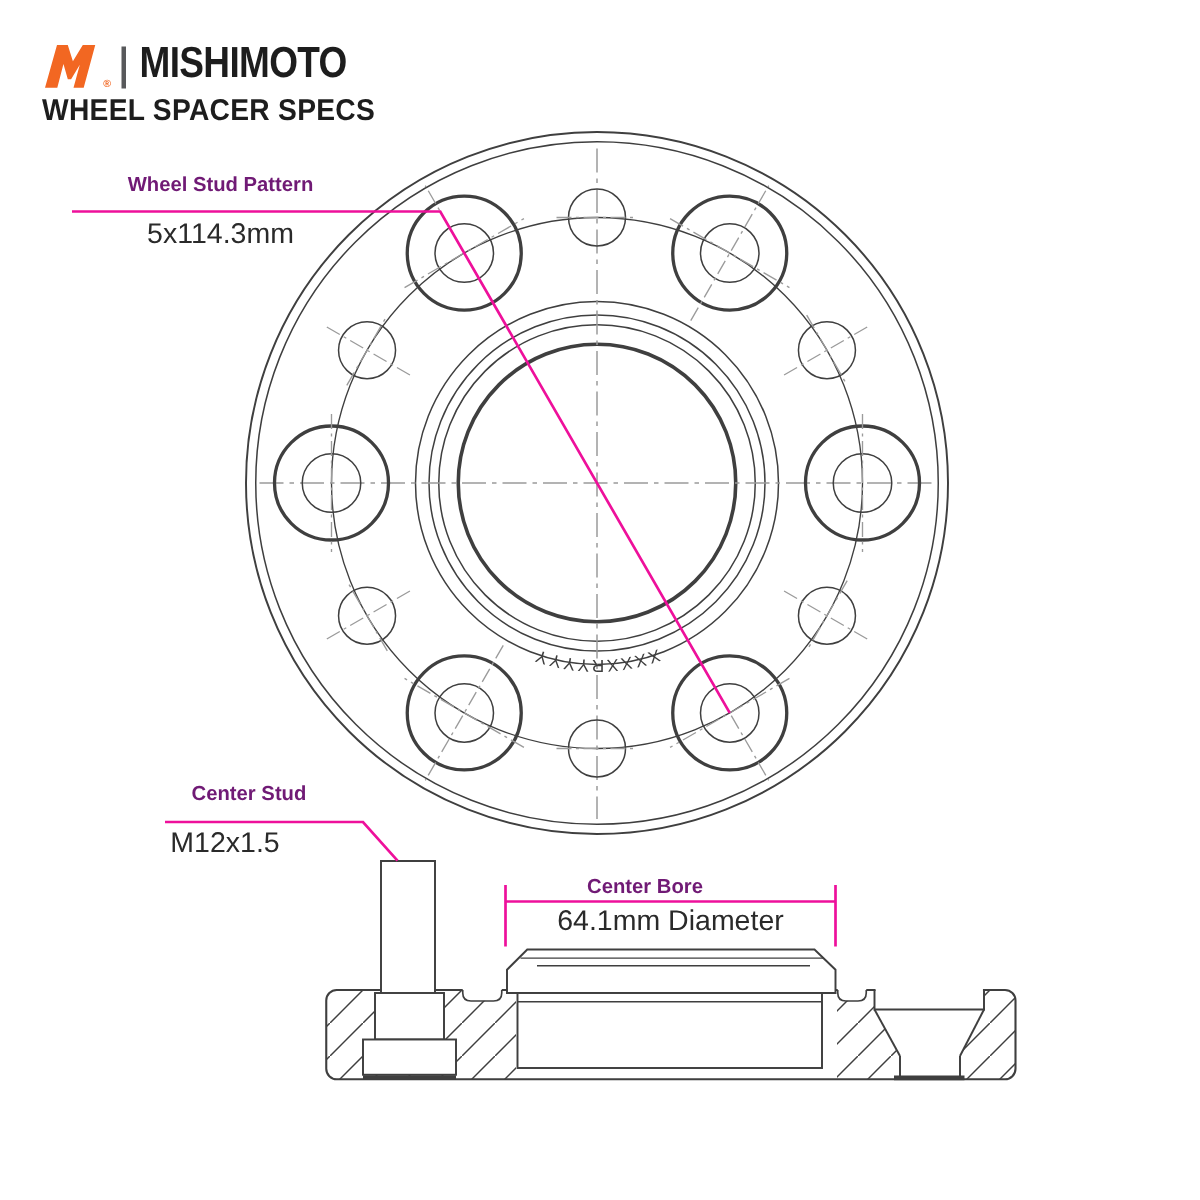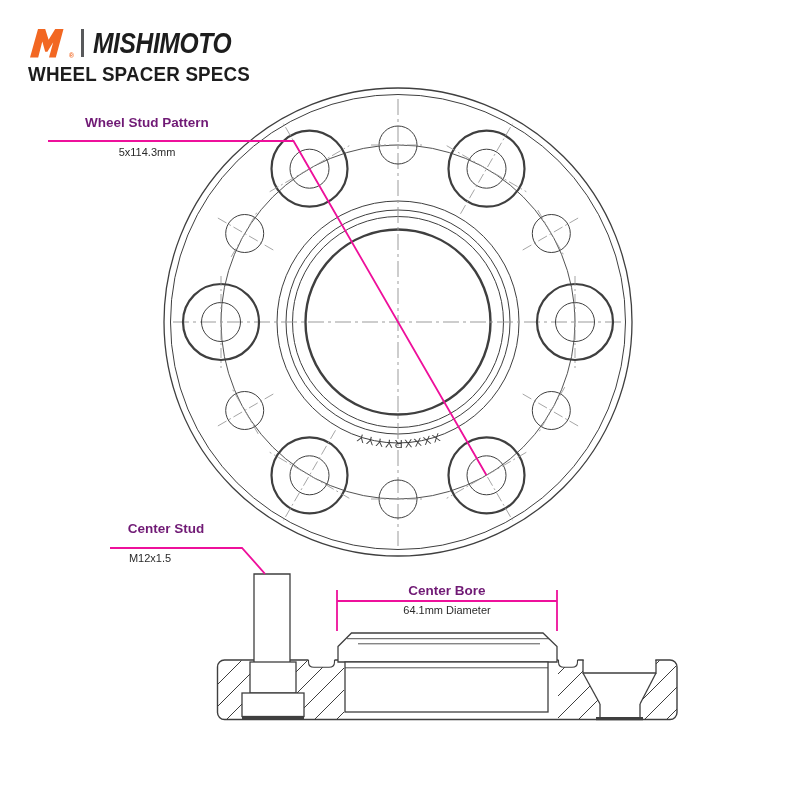--- a/index.html
+++ b/index.html
@@ -24,35 +24,35 @@
   .w24{stroke-width:2.4;}
   .cl{stroke:var(--centerline);fill:none;stroke-width:1;stroke-dasharray:16 4 3 4;}
   .tick{stroke:var(--centerline);fill:none;stroke-width:0.9;stroke-dasharray:10 3 2 3;}
   .mag{stroke:var(--accent-magenta);fill:none;stroke-width:1.8;}
   .whitefill{fill:#fff;}
   .hln{stroke:var(--line);stroke-width:1;}
   .engrave{fill:var(--line);font-family:"Liberation Sans",sans-serif;font-size:11.5px;letter-spacing:1.5px;}
 
   
   .header{position:absolute;left:28px;top:27px;}
-  .brand-row{display:flex;align-items:center;height:32px;font-style:italic;}
+  .brand-row{display:flex;align-items:flex-end;height:32px;}
   .logo-wrap{position:relative;width:44px;height:30px;margin-right:9px;}
   .rmark{position:absolute;right:-2px;bottom:-1px;font-size:7px;color:var(--brand-orange);font-weight:700;}
   .divider{width:2.5px;height:28px;background:#58595b;margin-right:9px;}
   .brand{font-size:29px;font-weight:900;letter-spacing:-0.5px;transform:scaleX(0.85);transform-origin:left center;white-space:nowrap;color:#1d1d1d;}
   .subtitle{margin-top:4px;font-size:20px;font-weight:900;letter-spacing:0.2px;transform:scaleX(0.94);transform-origin:left center;white-space:nowrap;color:#1d1d1d;}
 
   
   .callout-title{position:absolute;text-align:center;font-size:13.5px;font-weight:700;color:#701a75;}
-  .callout-value{position:absolute;text-align:center;font-size:11px;font-weight:400;color:#2a2a2a;}
+  .callout-value{position:absolute;text-align:center;font-size:19px;font-weight:400;color:#2a2a2a;}
   #lbl-pattern-title{left:37px;top:115px;width:220px;}
   #lbl-pattern-value{left:37px;top:146px;width:220px;}
   #lbl-stud-title{left:96px;top:521px;width:140px;}
   #lbl-stud-value{left:80px;top:552px;width:140px;}
-  #lbl-bore-title{left:347px;top:583px;width:200px;}
+  #lbl-bore-title{left:330px;top:583px;width:200px;}
   #lbl-bore-value{left:347px;top:604px;width:200px;}
 </style>
 </head>
 <body>
 
 <div id="stage">
 
   <svg id="drawing" width="800" height="800" viewBox="0 0 800 800">
     <defs>
       <pattern id="hatch" width="22" height="22" patternUnits="userSpaceOnUse">

